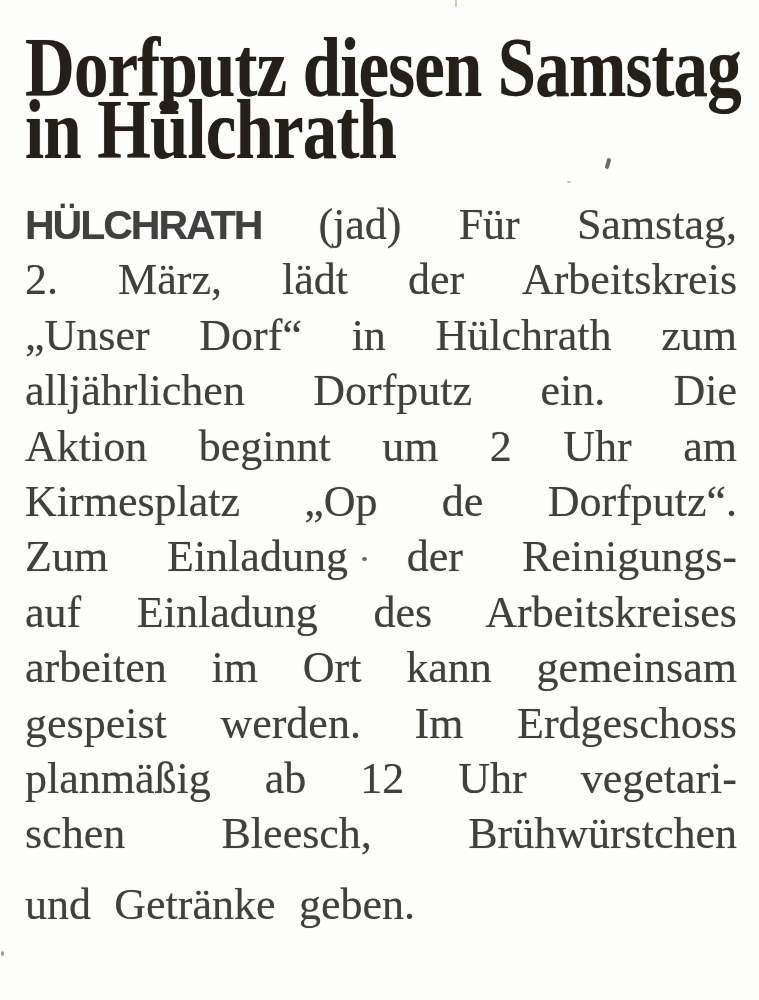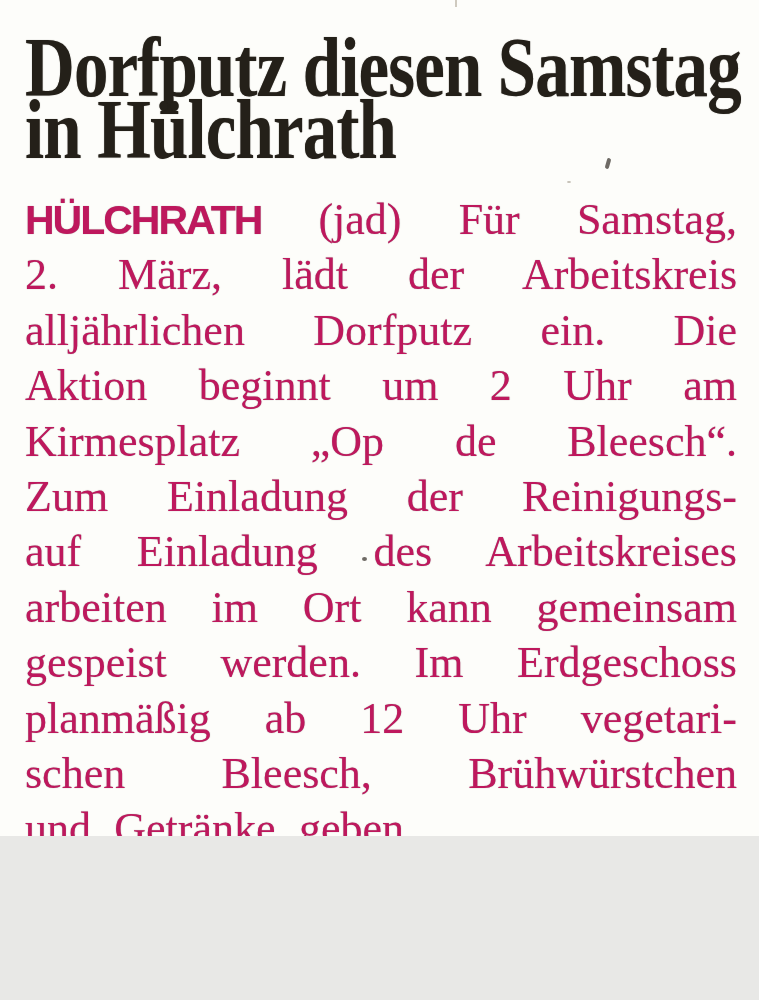--- a/index.html
+++ b/index.html
@@ -1,20 +1,20 @@
 <!DOCTYPE html>
 <html lang="de"><head>
 <meta charset="utf-8">
 <style>
   * { margin: 0; padding: 0; box-sizing: border-box; }
   html, body { background: #e8e8e6; }
   .page {
     position: relative;
     width: 759px;
-    height: 836px;
+    height: 1000px;
     margin: 0 auto;
     background: #fdfdfa;
     overflow: hidden;
     font-family: "Liberation Serif", serif;
   }
   
   .headline {
     position: absolute;
     left: 25px;
     top: 37px;
@@ -31,33 +31,34 @@
     transform: scaleX(0.82);
     transform-origin: 0 0;
   }
   
   .body-text {
     position: absolute;
     left: 25px;
     top: 193px;
     width: 712px;
     font-size: 44px;
-    line-height: 53px;
-    color: #be185d;
+    line-height: 63px;
+    color: #404040;
     word-spacing: 0.28em;
     text-shadow: 0 0 1px rgba(45,42,37,0.45);
   }
   .body-line {
     height: 55.4px;
     text-align: justify;
     text-align-last: justify;
     white-space: nowrap;
   }
   .body-line.last {
     text-align-last: left;
+    margin-top: 15px;
   }
   .dateline {
     font-family: "Liberation Sans", sans-serif;
     font-weight: 700;
     font-size: 41px;
     letter-spacing: -2px;
   }
   
   .artifact { position: absolute; }
   .artifact-apostrophe {
@@ -99,23 +100,24 @@
 <div class="page">
 
   <div class="headline">
     <div class="headline-line">Dorfputz diesen Samstag</div>
     <div class="headline-line">in Hülchrath</div>
   </div>
 
   <div class="body-text">
     <div class="body-line"><span class="dateline">HÜLCHRATH</span><span> (jad) Für Samstag,</span></div>
     <div class="body-line">2. März, lädt der Arbeitskreis</div>
+    <div class="body-line">„Unser Dorf“ in Hülchrath zum</div>
     <div class="body-line">alljährlichen Dorfputz ein. Die</div>
     <div class="body-line">Aktion beginnt um 2 Uhr am</div>
-    <div class="body-line">Kirmesplatz „Op de Bleesch“.</div>
+    <div class="body-line">Kirmesplatz „Op de Dorfputz“.</div>
     <div class="body-line">Zum Einladung der Reinigungs-</div>
     <div class="body-line">auf Einladung des Arbeitskreises</div>
     <div class="body-line">arbeiten im Ort kann gemeinsam</div>
     <div class="body-line">gespeist werden. Im Erdgeschoss</div>
     <div class="body-line">planmäßig ab 12 Uhr vegetari-</div>
     <div class="body-line">schen Bleesch, Brühwürstchen</div>
     <div class="body-line last">und Getränke geben.</div>
   </div>
 
   <div class="artifact artifact-apostrophe"></div>

